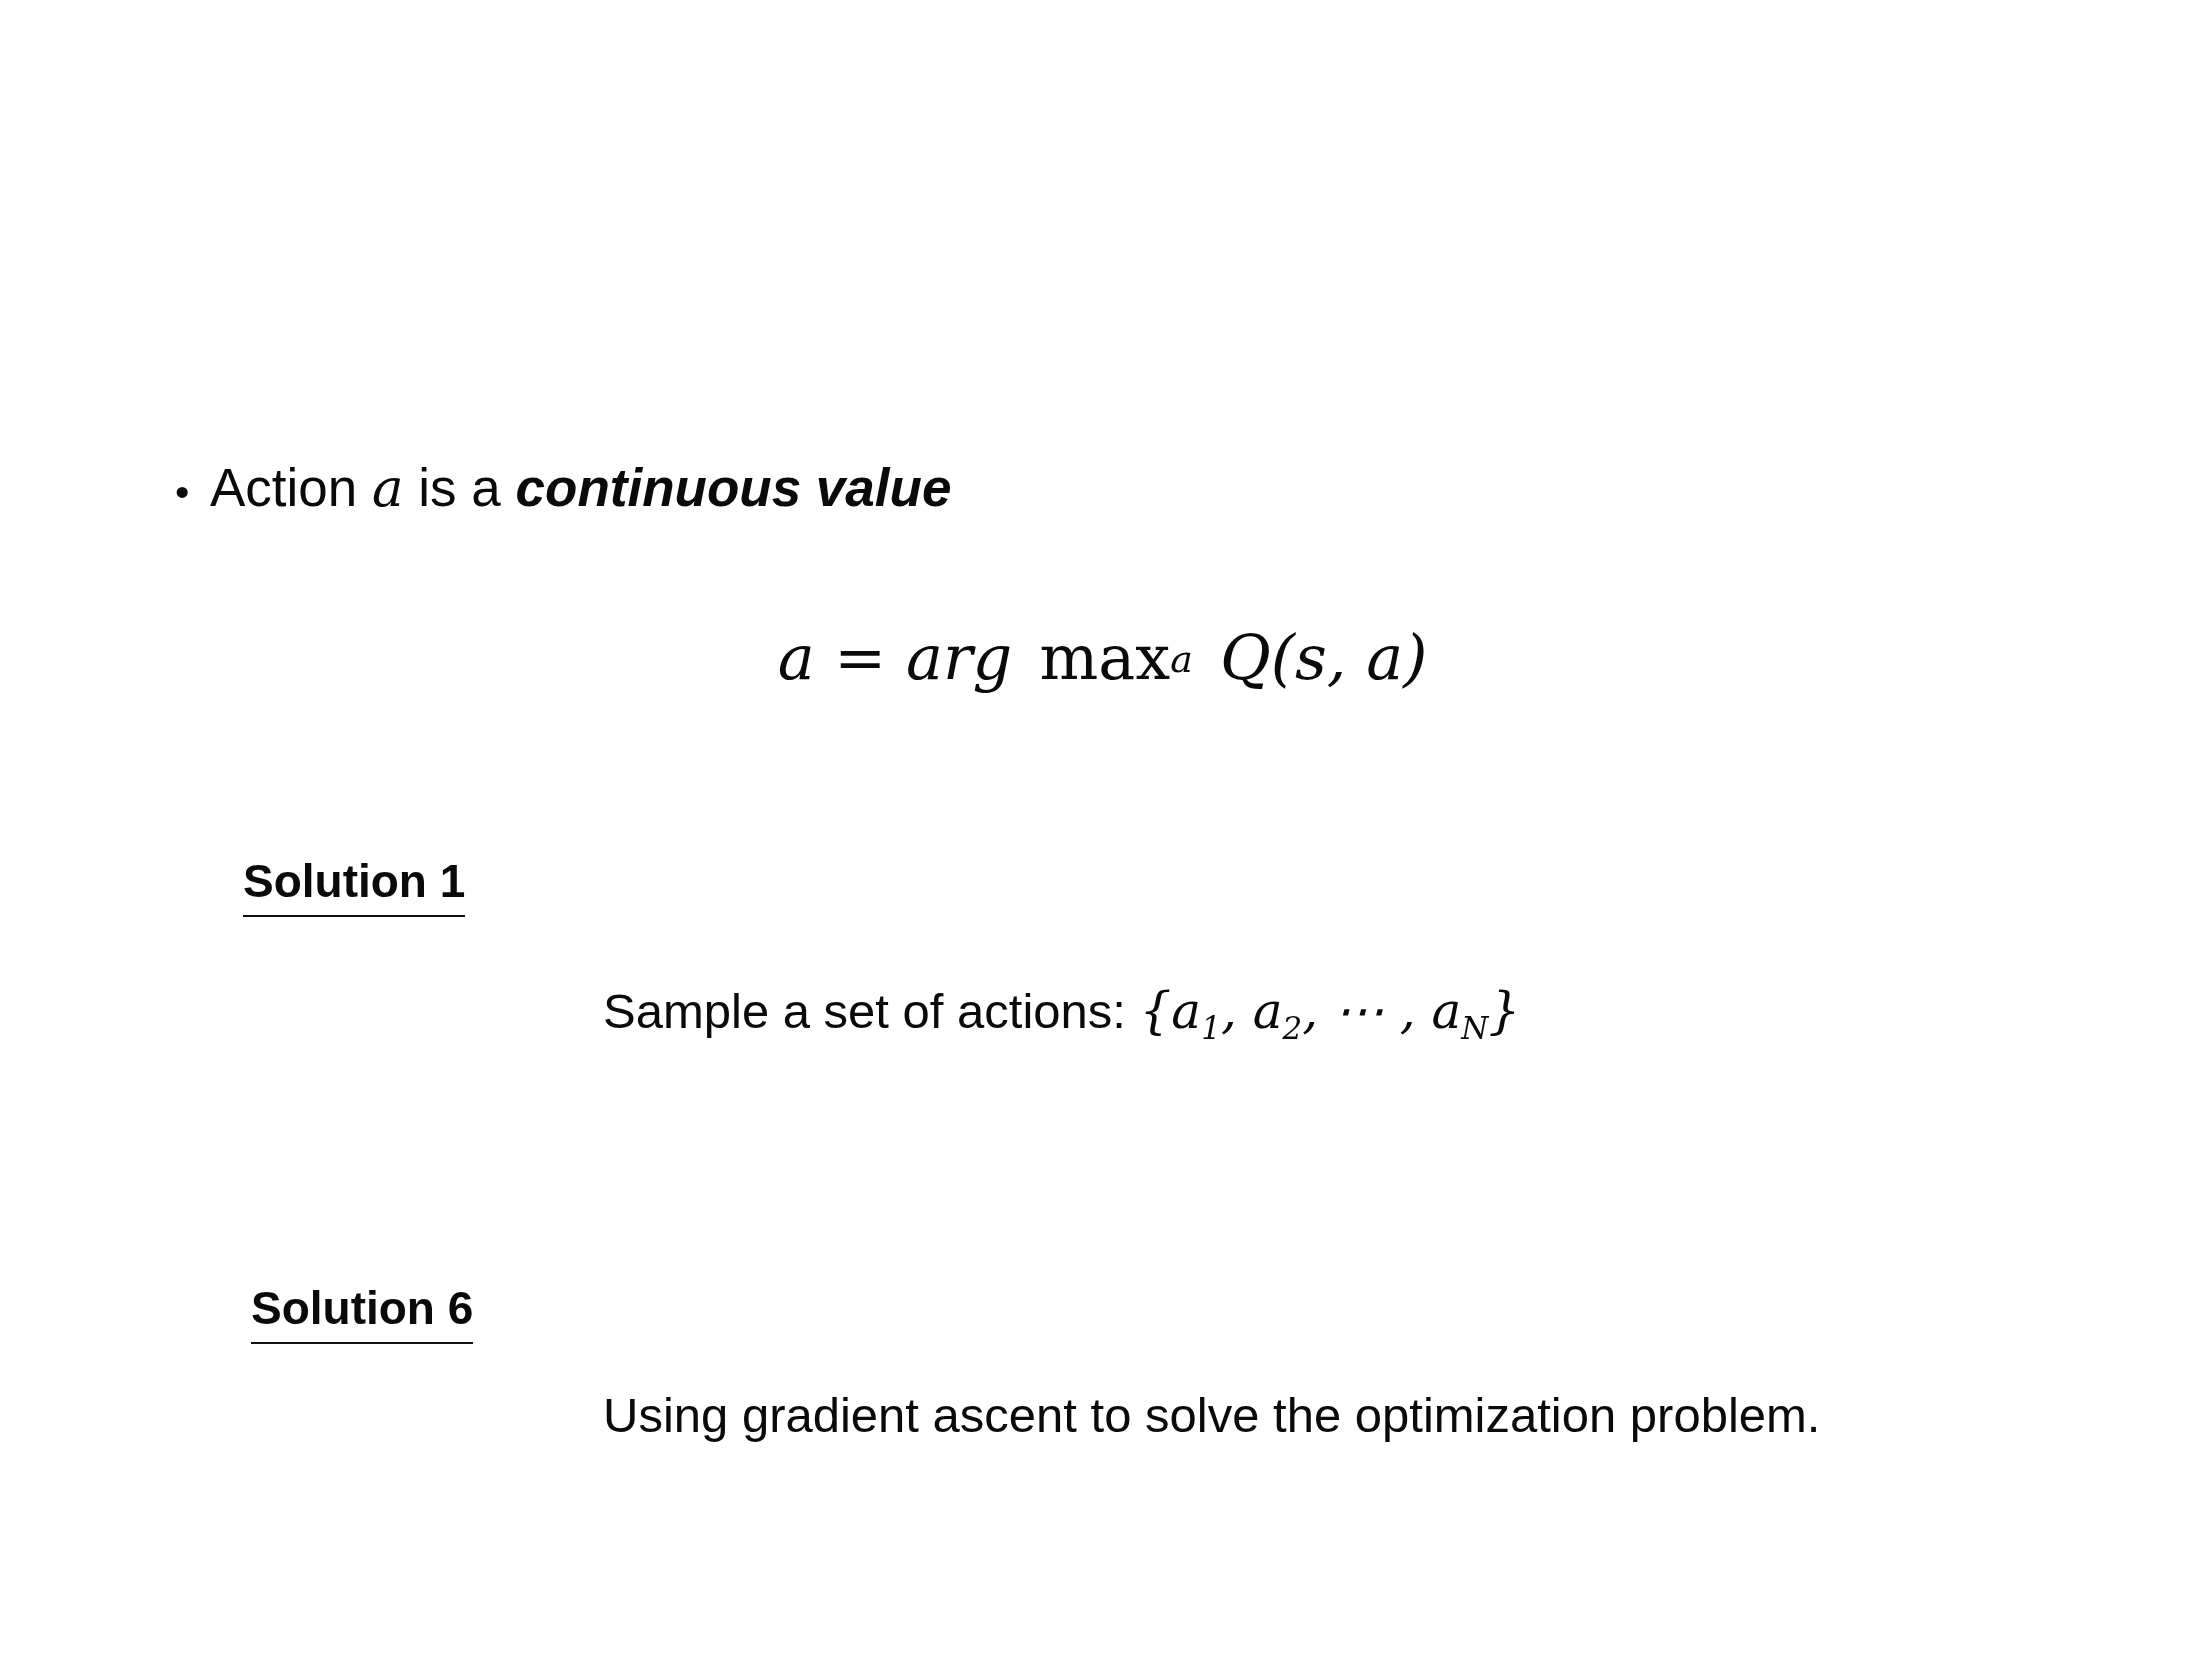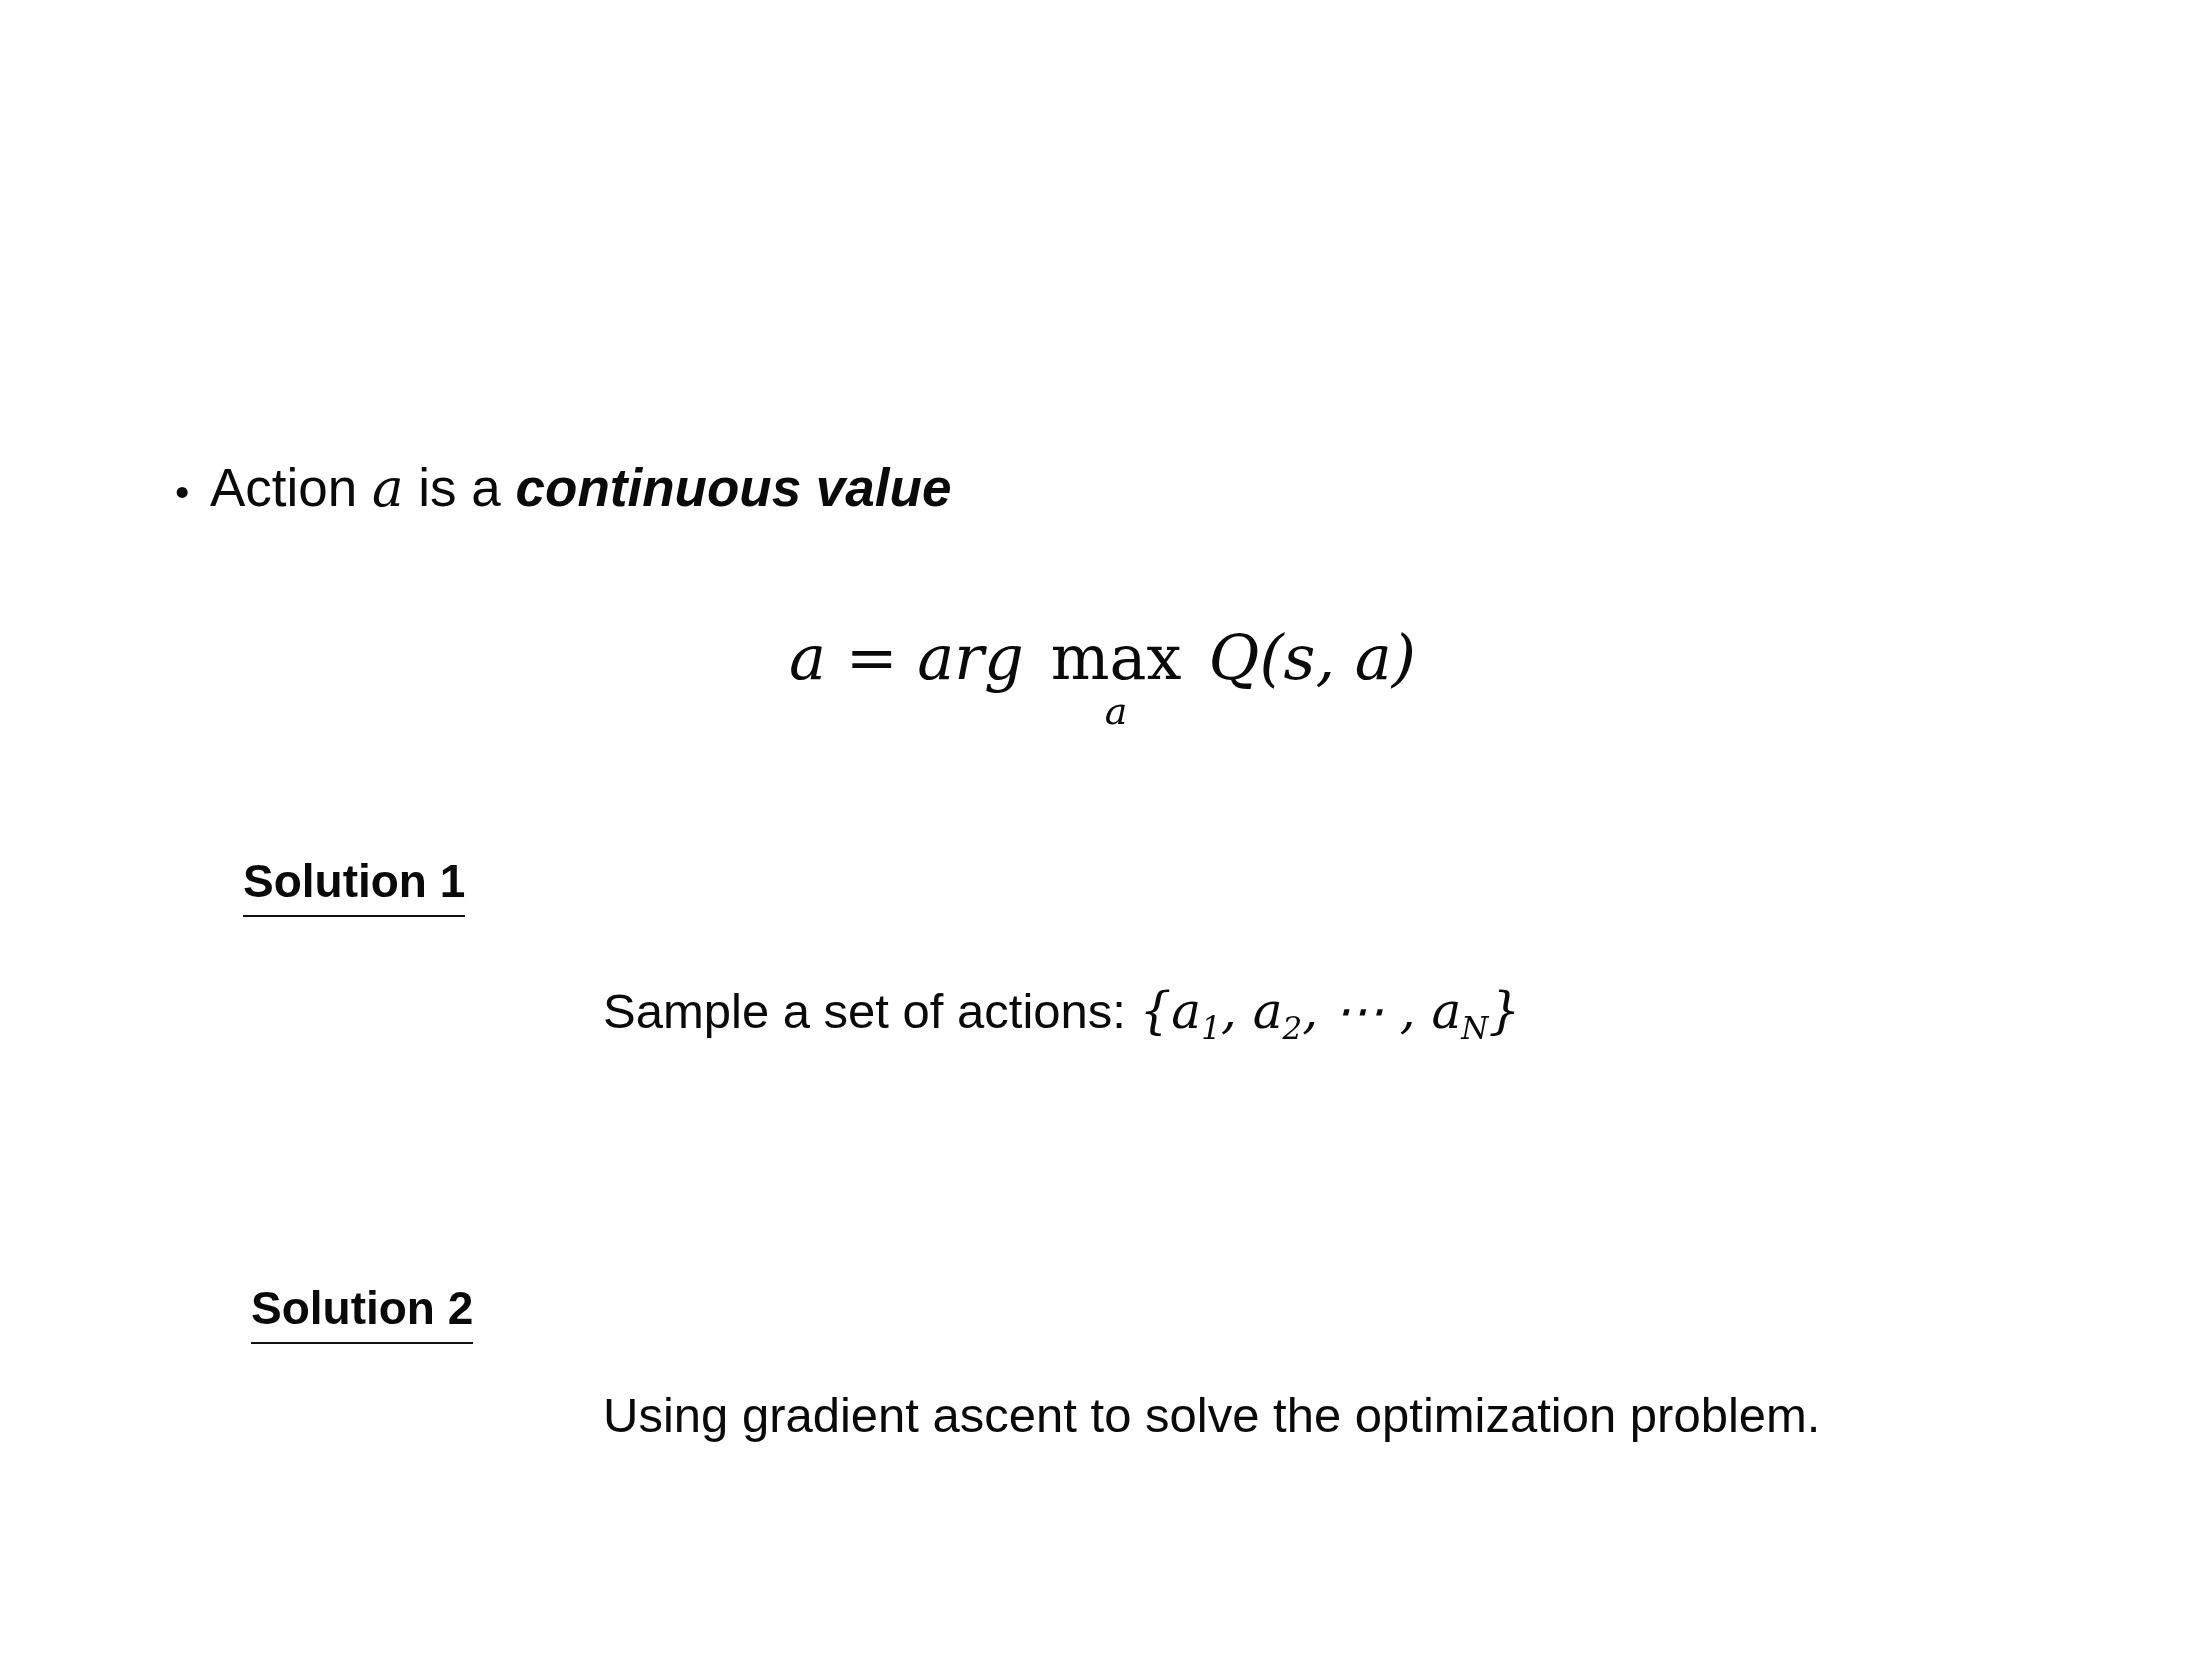--- a/index.html
+++ b/index.html
@@ -64,21 +64,21 @@
     font-family: "DejaVu Serif", serif;
     font-style: italic;
     font-size: 62px;
     white-space: nowrap;
   }
   .formula .roman {
     font-style: normal;
   }
   .maxstack {
     display: inline-flex;
-    flex-direction: column;
+    flex-direction: row;
     align-items: center;
     vertical-align: baseline;
     line-height: 1;
     margin: 0 7.4px;
     justify-content: flex-end;
   }
   .maxstack .top {
     font-style: normal;
     font-size: 62px;
   }
@@ -137,18 +137,18 @@
       <span class="bot">a</span>
     </span>
     <span>Q(s, a)</span>
   </div>
 
   <div class="sol-heading" id="sol1-heading">Solution 1</div>
 
   <div class="sol-body" id="sol1-line1"><span>Sample a set of actions: </span><span class="setmath">{<i>a</i><span class="sub">1</span>, <i>a</i><span class="sub">2</span>, ⋯ , <i>a</i><span class="sub">N</span>}</span></div>
 
 
-  <div class="sol-heading" id="sol2-heading">Solution 2</div>
+  <div class="sol-heading" id="sol2-heading">Solution 6</div>
 
   <div class="sol-body" id="sol2-line1">Using gradient ascent to solve the optimization problem.</div>
 
 </div>
 
 
 </body></html>

